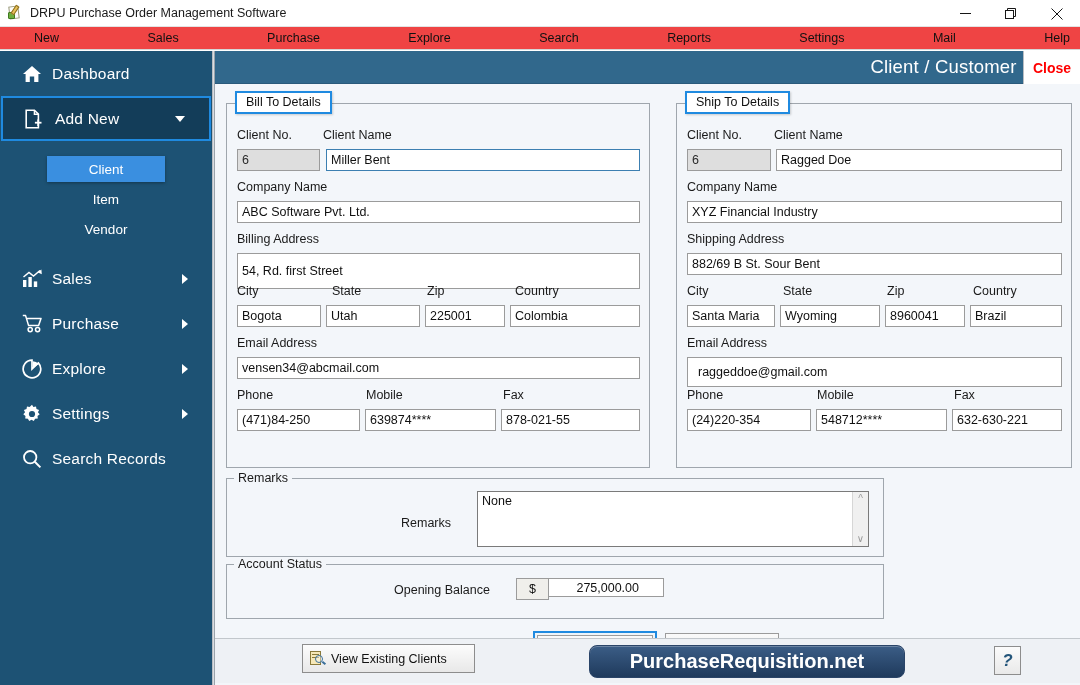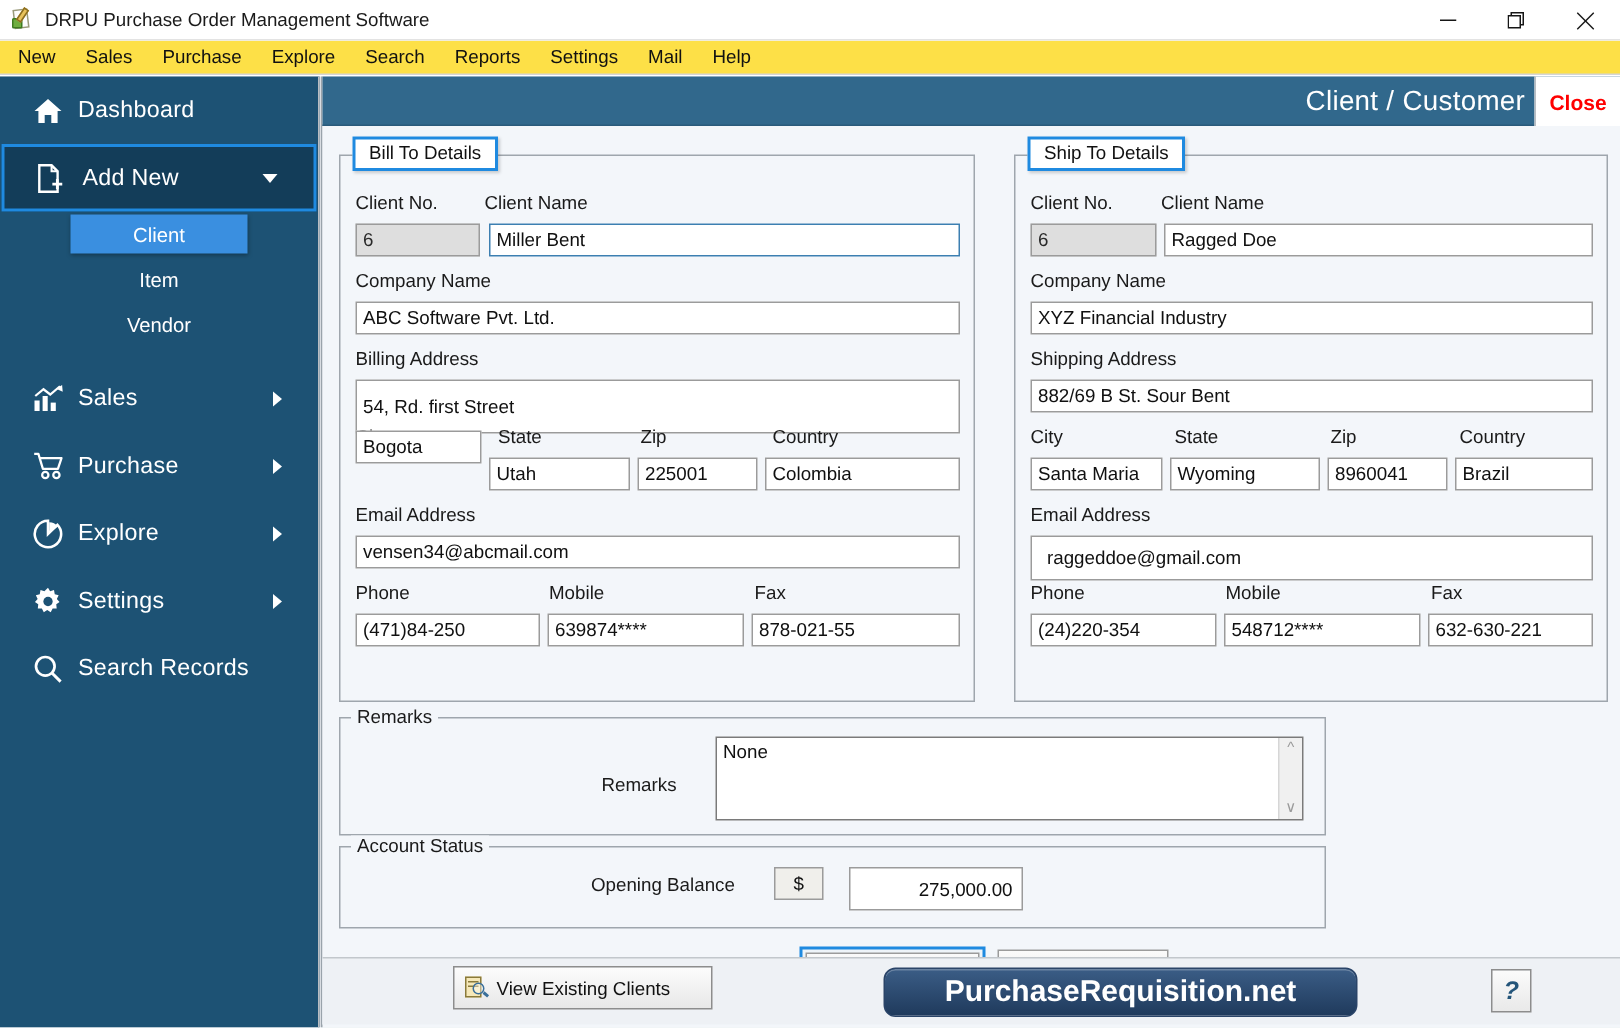--- a/index.html
+++ b/index.html
@@ -47,24 +47,25 @@
   }
   .wc{
     width:46px;height:27px;display:flex;align-items:center;justify-content:center;
     color:#161616;
   }
   .wc svg{display:block;}
 
   
   .menubar{
     height:23px;width:100%;
-    background:#fde047;
+    background:#ef4444;
     display:flex;align-items:center;
     border-bottom:1px solid #d5d5d5;
-    padding-left:2px;
+    padding-left:24px;
+    justify-content:space-between;
   }
   .menuitem{
     font-size:12.5px;color:#111;
     padding:2px 10px; white-space:nowrap;
   }
 
   
   .workspace{
     position:absolute; left:0; top:51px; width:1080px; height:634px;
     background:#d9dde2;
@@ -319,21 +320,21 @@
           <path d="M1.2 1.2 H9.4 L13.4 5.2 V18.8 H1.2 Z" fill="none" stroke="#ffffff" stroke-width="1.6"></path>
           <path d="M9.4 1.2 V5.2 H13.4" fill="none" stroke="#ffffff" stroke-width="1.4"></path>
           <line x1="13.2" y1="10.4" x2="13.2" y2="17" stroke="#ffffff" stroke-width="1.8"></line>
           <line x1="9.9" y1="13.7" x2="16.5" y2="13.7" stroke="#ffffff" stroke-width="1.8"></line>
         </svg>
       </span>
       <span class="lbl">Add New</span>
       <span class="caret caret-down"></span>
     </div>
 
-    <div class="sb-sub active" style="margin-top:0;text-align:right;">
+    <div class="sb-sub active" style="margin-top:13px;text-align:right;">
       <span class="subbox">Client</span>
     </div>
     <div class="sb-sub">
       <span class="subbox">Item</span>
     </div>
     <div class="sb-sub">
       <span class="subbox">Vendor</span>
     </div>
 
     <div class="sb-row" style="margin-top:12px;">
@@ -415,21 +416,21 @@
         <div class="fld-label" style="left:10px; top:76px;">Company Name</div>
         <div class="inp" style="left:10px; top:97px; width:403px; height:22px;">ABC Software Pvt. Ltd.</div>
 
         <div class="fld-label" style="left:10px; top:128px;">Billing Address</div>
         <div class="inp" style="left:10px; top:149px; width:403px; height:36px;">54, Rd. first Street</div>
 
         <div class="fld-label" style="left:10px; top:180px;">City</div>
         <div class="fld-label" style="left:105px; top:180px;">State</div>
         <div class="fld-label" style="left:200px; top:180px;">Zip</div>
         <div class="fld-label" style="left:288px; top:180px;">Country</div>
-        <div class="inp" style="left:10px; top:183px; width:84px; height:22px;">Bogota</div>
+        <div class="inp" style="left:10px; top:201px; width:84px; height:22px;">Bogota</div>
         <div class="inp" style="left:99px; top:201px; width:94px; height:22px;">Utah</div>
         <div class="inp" style="left:198px; top:201px; width:80px; height:22px;">225001</div>
         <div class="inp" style="left:283px; top:201px; width:130px; height:22px;">Colombia</div>
 
         <div class="fld-label" style="left:10px; top:232px;">Email Address</div>
         <div class="inp" style="left:10px; top:253px; width:403px; height:22px;">vensen34@abcmail.com</div>
 
         <div class="fld-label" style="left:10px; top:284px;">Phone</div>
         <div class="fld-label" style="left:139px; top:284px;">Mobile</div>
         <div class="fld-label" style="left:276px; top:284px;">Fax</div>
@@ -487,21 +488,21 @@
             <span class="chev">^</span>
             <span class="chev">∨</span>
           </div>
         </div>
       </div>
 
       <div class="gbox acct-box">
         <div style="position:absolute;left:7px;top:-8px;background:#f3f6fa;padding:0 4px;font-size:12.5px;color:#1a1a1a;">Account Status</div>
         <div class="fld-label" style="left:167px; top:18px;">Opening Balance</div>
         <div class="inp" style="left:289px; top:13px; width:33px; height:22px; background:#f0efeb; justify-content:center;">$</div>
-        <div class="inp" style="left:321px; top:13px; width:116px; height:29px; justify-content:flex-end; padding-right:6px;margin-left:18px;">275,000.00</div>
+        <div class="inp" style="left:321px; top:13px; width:116px; height:19px; justify-content:flex-end; padding-right:24px;">275,000.00</div>
       </div>
 
       <div class="btn-focus-ring" style="left:318px; top:547px; width:124px; height:35px;"></div>
       <div class="btn" style="left:322px; top:551px; width:116px; height:27px;">
         <span>
           <svg width="14" height="12" viewBox="0 0 14 12">
               <polyline points="1,6 5,10 13,1" fill="none" stroke="#1f6fa8" stroke-width="2.6" stroke-linecap="round" stroke-linejoin="round"></polyline>
             </svg>
         </span>
         <span style="font-weight:bold;"><span class="u">S</span><span>ave Client</span></span>

